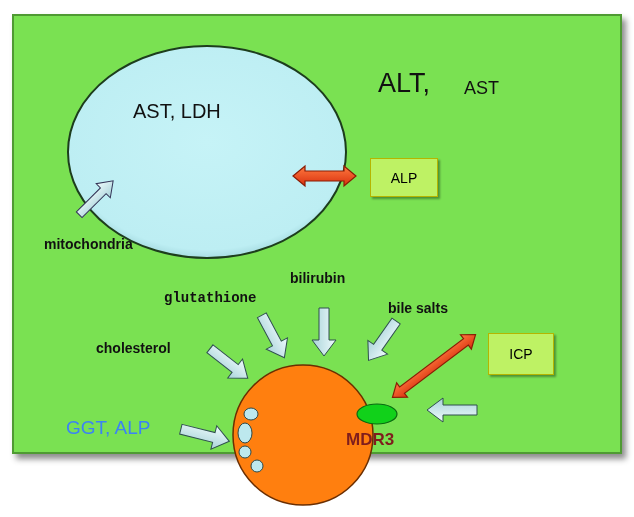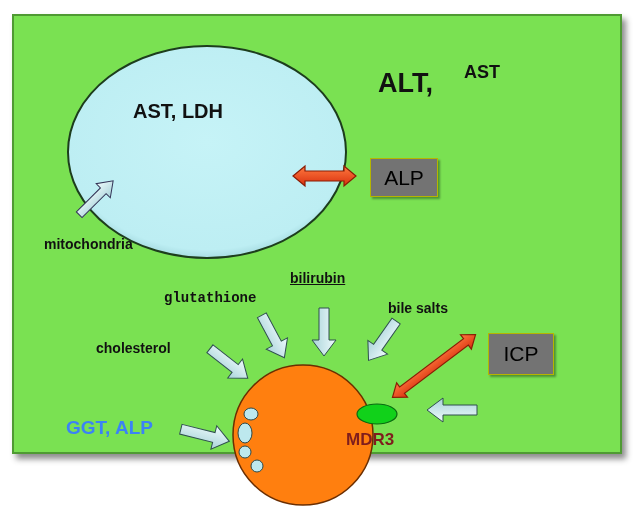--- a/index.html
+++ b/index.html
@@ -4,26 +4,26 @@
   <style>
     html, body { margin: 0; padding: 0; background: #ffffff; }
     body { width: 634px; height: 517px; position: relative; overflow: hidden; font-family: "Liberation Sans", sans-serif; }
     #panel {
       position: absolute; left: 12px; top: 14px; width: 610px; height: 440px;
       background: #7ae152; border: 2px solid #4f9a33;
       box-shadow: 4px 5px 6px rgba(0,0,0,0.45);
       box-sizing: border-box;
     }
     svg#diagram { position: absolute; left: 0; top: 0; }
-    .lbl { position: absolute; white-space: nowrap; color: #111; font-weight: bold; }
+    .lbl { position: absolute; white-space: nowrap; color: #111; }
     .bold { font-weight: bold; font-size: 14px; }
     .box {
-      position: absolute; background: #737373; border: 1px solid #b5b500;
+      position: absolute; background: #bef264; border: 1px solid #b5b500;
       box-shadow: 2px 2px 2px rgba(0,0,0,0.35);
-      font-size: 21px; display: flex; align-items: center; justify-content: center;
+      font-size: 14px; display: flex; align-items: center; justify-content: center;
     }
   </style>
 </head>
 <body>
 
 <div id="panel"></div>
 
 <svg id="diagram" width="634" height="517">
   <defs>
     <radialGradient id="mitoGrad" cx="50%" cy="45%" r="60%">
@@ -81,22 +81,22 @@
     <polygon points="-28,-5 6,-5 6,-12 22,0 6,12 6,5 -28,5" fill="url(#arrowGrad)" stroke="#2f4f4f" stroke-width="1"></polygon>
   </g>
 
   <g transform="translate(434,366) rotate(-37)">
     <polygon points="-52,0 -40,-9 -40,-4 40,-4 40,-9 52,0 40,9 40,4 -40,4 -40,9" fill="url(#redGrad)" stroke="#8a1c05" stroke-width="1.2"></polygon>
   </g>
 </svg>
 
 <div class="lbl" style="left:133px;top:100px;font-size:20px;">AST, LDH</div>
 <div class="lbl" style="left:378px;top:68px;font-size:27px;">ALT,</div>
-<div class="lbl" style="left:464px;top:62px;font-size:18px;">AST</div>
+<div class="lbl" style="left:464px;top:78px;font-size:18px;">AST</div>
 <div class="box" style="left:370px;top:158px;width:66px;height:37px;">ALP</div>
 <div class="box" style="left:488px;top:333px;width:64px;height:40px;">ICP</div>
 <div class="lbl bold" style="left:44px;top:236px;">mitochondria</div>
 <div class="lbl bold" style="left:96px;top:340px;">cholesterol</div>
 <div class="lbl bold" style="left:164px;top:290px;font-family:Liberation Mono, monospace;">glutathione</div>
-<div class="lbl bold" style="left:290px;top:270px;text-decoration:underline;">bilirubin</div>
+<div class="lbl bold" style="left:290px;top:270px;">bilirubin</div>
 <div class="lbl bold" style="left:388px;top:300px;text-align:right;">bile salts</div>
 <div class="lbl" style="left:66px;top:417px;font-size:19px;color:#3b82f6;">GGT, ALP</div>
 <div class="lbl bold" style="left:346px;top:430px;font-size:17px;color:#7f1d1d;">MDR3</div>
 
 </body></html>

